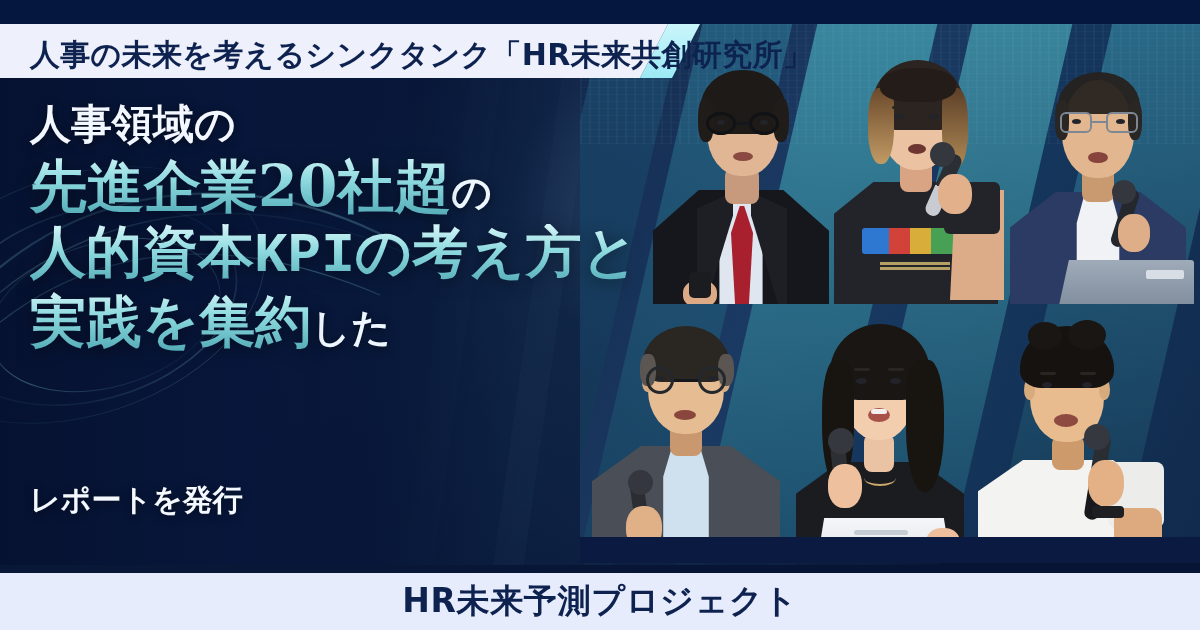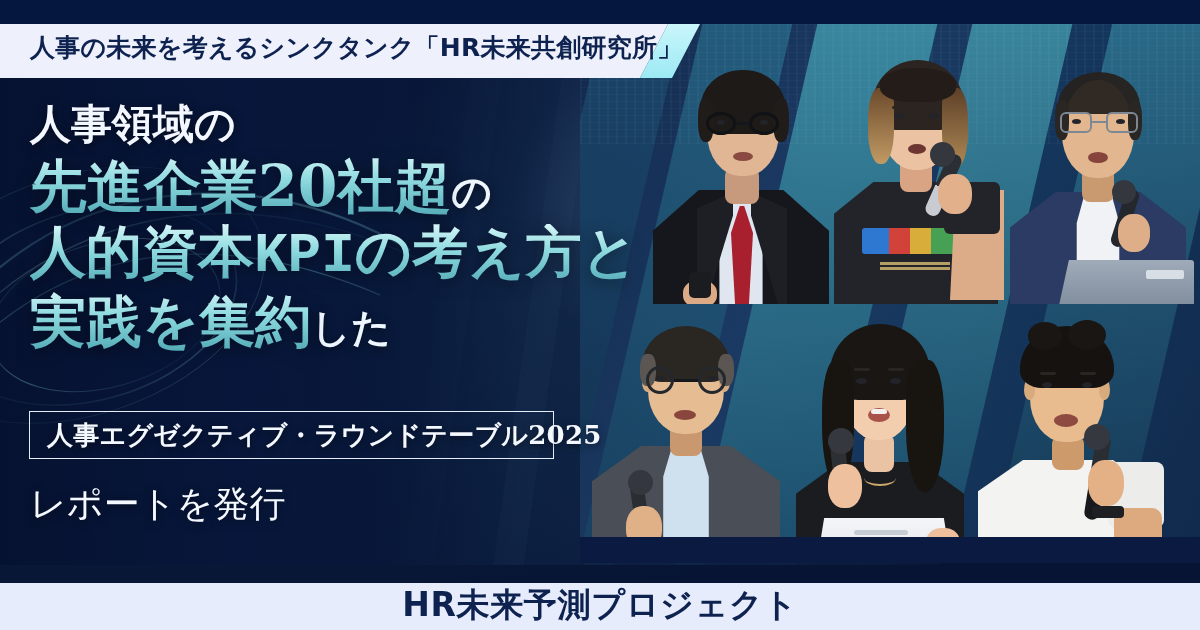--- a/index.html
+++ b/index.html
@@ -35,36 +35,36 @@
   
   .bg-leftfade{position:absolute;left:0;top:0;width:520px;height:565px;
     background:linear-gradient(90deg,#061231 0%,#07163a 45%,rgba(8,24,58,.75) 75%,rgba(8,24,58,0) 100%);
   }
   
   .swirl{position:absolute;left:-60px;top:120px;width:560px;height:330px;opacity:.55;}
   .swirl svg{width:100%;height:100%;display:block;}
 
   
   .strip-top{position:absolute;left:0;top:0;width:1200px;height:24px;background:#06173f;}
-  .footer{position:absolute;left:0;bottom:0;width:1200px;height:47px;background:#e6ecfb;
-    display:flex;align-items:flex-start;justify-content:center;}
+  .footer{position:absolute;left:0;bottom:0;width:1200px;height:57px;background:#e6ecfb;
+    display:flex;align-items:center;justify-content:center;}
   .footer-title{
     font-size:33px;font-weight:700;color:#0e2250;letter-spacing:.02em;
     font-family:"DejaVu Sans","Liberation Sans",sans-serif;
   }
 
   
   .eyebrow{position:absolute;left:0;top:24px;height:54px;width:700px;}
   .eyebrow-plate{position:absolute;inset:0;background:#eef1fb;
     clip-path:polygon(0 0, 668px 0, 640px 100%, 0 100%);}
   .eyebrow-accent{position:absolute;left:634px;top:0;width:66px;height:54px;
     background:linear-gradient(180deg,#caf6fb 0%,#9ce9f4 100%);
     clip-path:polygon(34px 0, 66px 0, 38px 100%, 6px 100%);}
-  .eyebrow-text{position:absolute;left:30px;top:0;height:46px;display:flex;align-items:center;
-    font-size:25px;font-weight:700;color:#0e2250;letter-spacing:.01em;
+  .eyebrow-text{position:absolute;left:30px;top:8px;height:46px;display:flex;align-items:center;
+    font-size:30px;font-weight:700;color:#0e2250;letter-spacing:.01em;
     font-family:"DejaVu Sans","Liberation Sans",sans-serif;white-space:nowrap;}
 
   
   .headline{position:absolute;left:30px;top:104px;width:600px;}
   .hl-line{
     font-family:"DejaVu Serif","Liberation Serif",serif;
     font-weight:700;line-height:1.0;white-space:nowrap;margin:0;
   }
   .hl-1{font-size:41px;color:#f3f7ff;margin-bottom:12px;
         text-shadow:0 2px 10px rgba(0,0,0,.55);}
@@ -93,21 +93,21 @@
   
   .framed{position:absolute;left:29px;top:411px;width:525px;height:48px;
     border:1.5px solid #e8eef9;display:flex;align-items:center;padding-left:17px;}
   .framed-text{font-family:"DejaVu Serif","Liberation Serif",serif;
     font-size:26px;font-weight:700;color:#f4f8ff;white-space:nowrap;letter-spacing:.01em;
     text-shadow:0 2px 7px rgba(0,0,0,.5);}
 
   
   .closing{position:absolute;left:30px;top:480px;
     font-family:"DejaVu Serif","Liberation Serif",serif;
-    font-size:36px;font-weight:400;color:#f4f8ff;white-space:nowrap;
+    font-size:30px;font-weight:700;color:#f4f8ff;white-space:nowrap;
     text-shadow:0 2px 8px rgba(0,0,0,.5);}
 
   
   .collage{position:absolute;right:0;top:24px;width:620px;height:539px;overflow:hidden;}
   .collage-bg{position:absolute;inset:0;
     background:linear-gradient(115deg,#13294d 0%,#1b3a63 35%,#15365c 60%,#102a4c 100%);}
   .shard{position:absolute;transform:skewX(-13deg);}
   .photo{position:absolute;overflow:hidden;background:#16304f;}
 
   
@@ -415,23 +415,20 @@
       <span class="accent">先進企業20社超</span><span class="plain">の</span>
     </div>
     <div class="hl-line hl-3">
       <span class="accent">人的資本KPIの考え方と</span>
     </div>
     <div class="hl-line hl-4">
       <span class="accent">実践を集約</span><span class="plain">した</span>
     </div>
   </div>
 
-  <div class="framed">
-    <span class="framed-text">人事エグゼクティブ・ラウンドテーブル2025</span>
-  </div>
 
   <div class="closing">レポートを発行</div>
 
   <div class="footer">
     <span class="footer-title">HR未来予測プロジェクト</span>
   </div>
 
 </div>
 
 </body></html>

